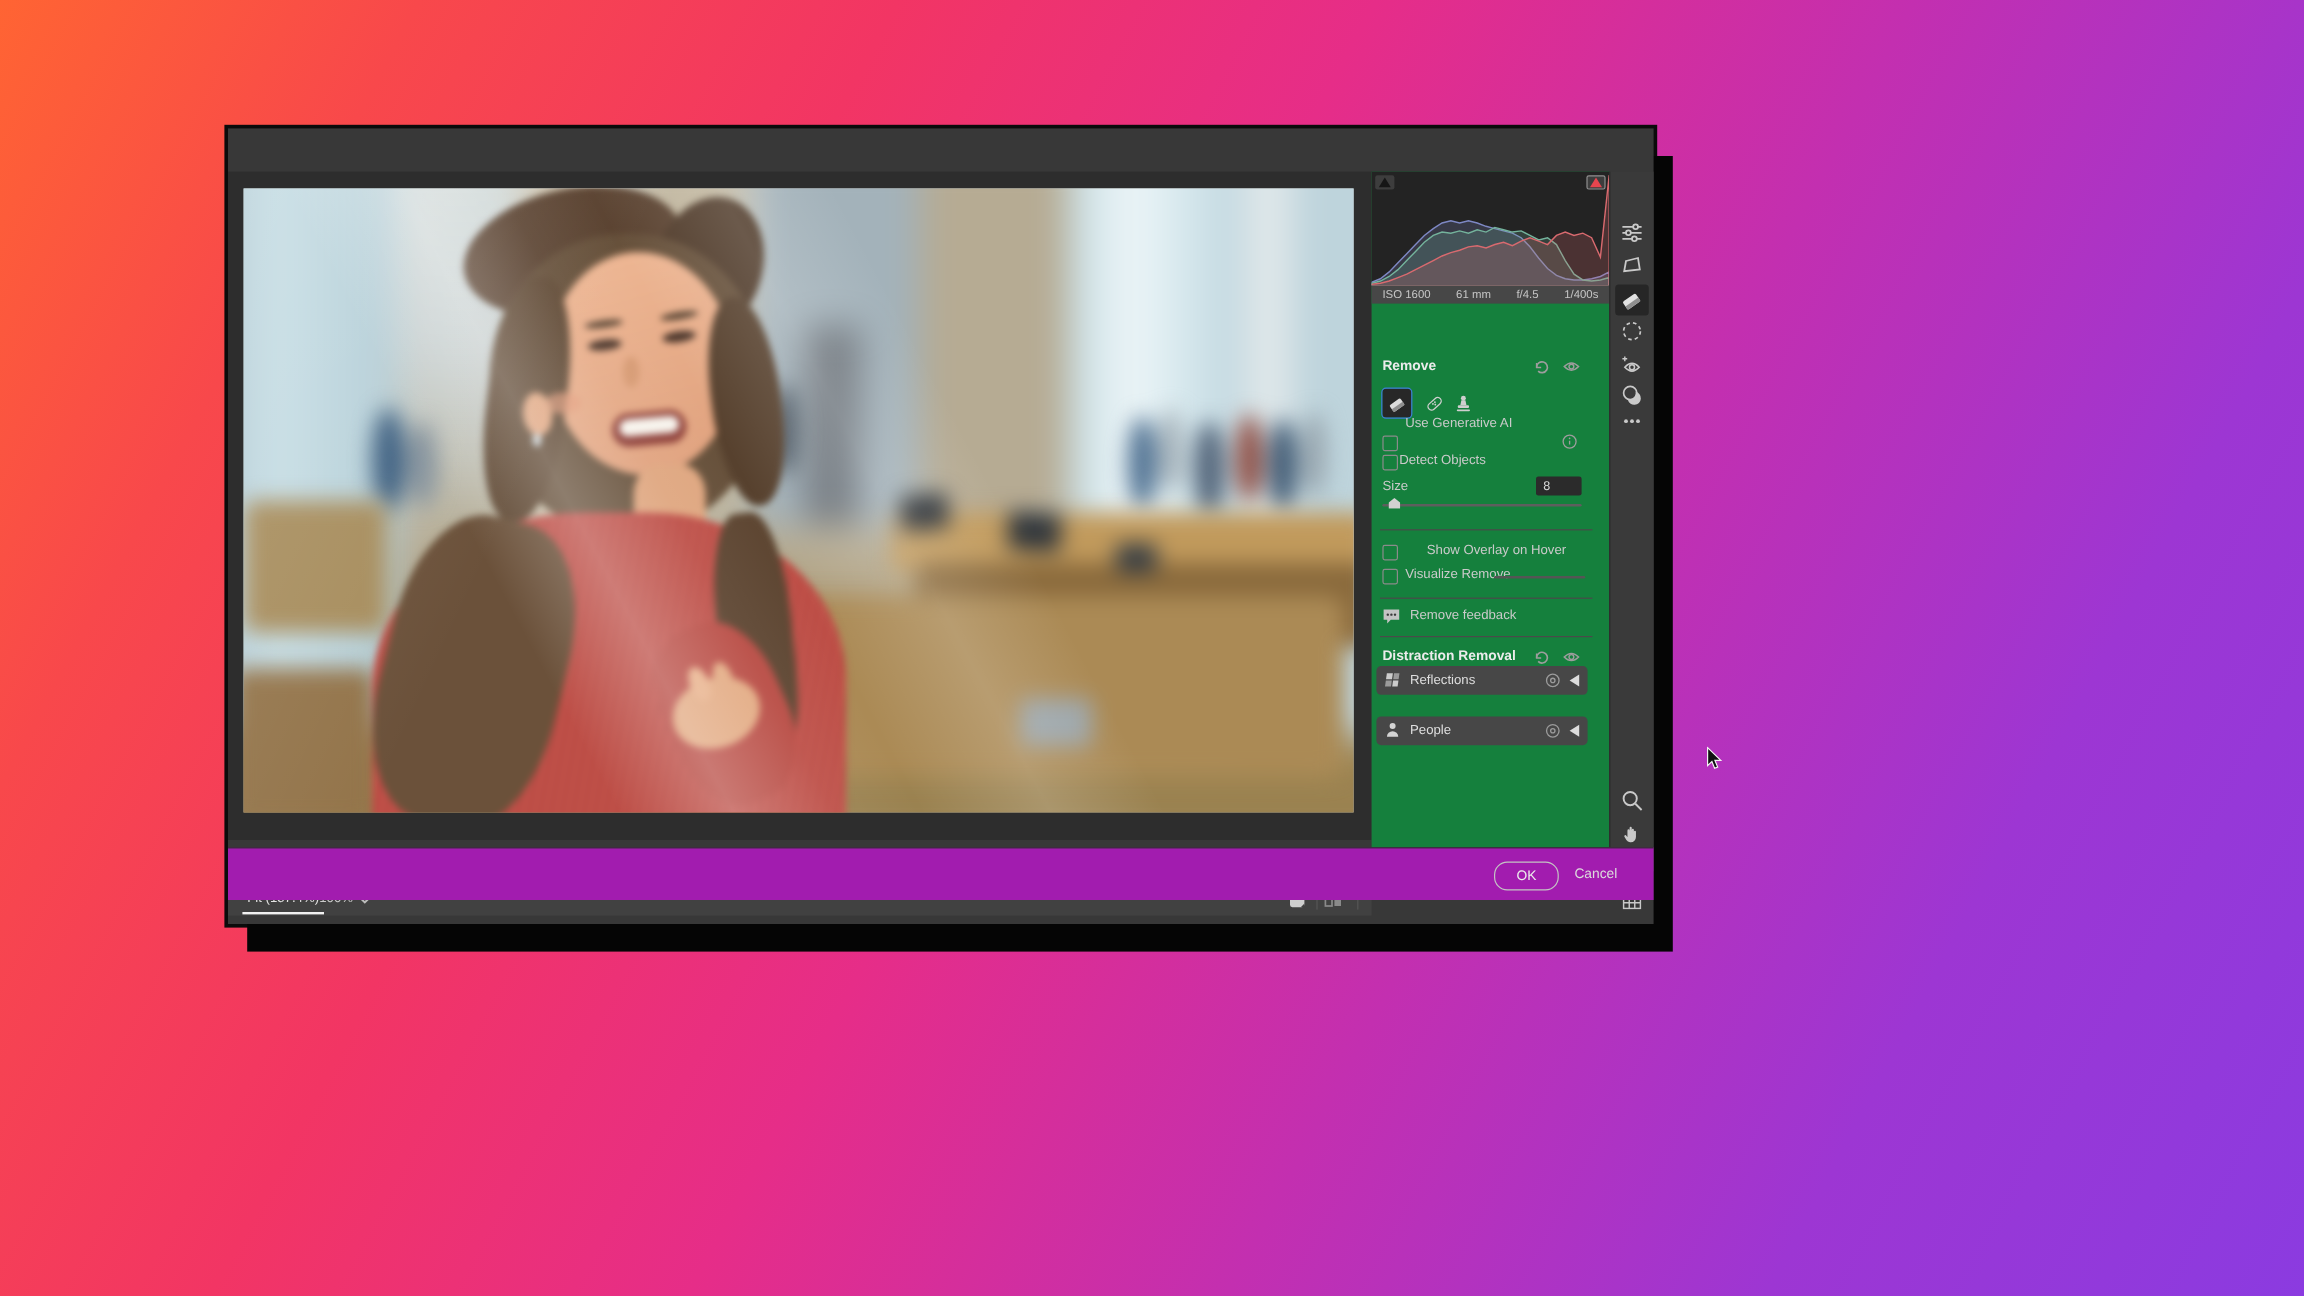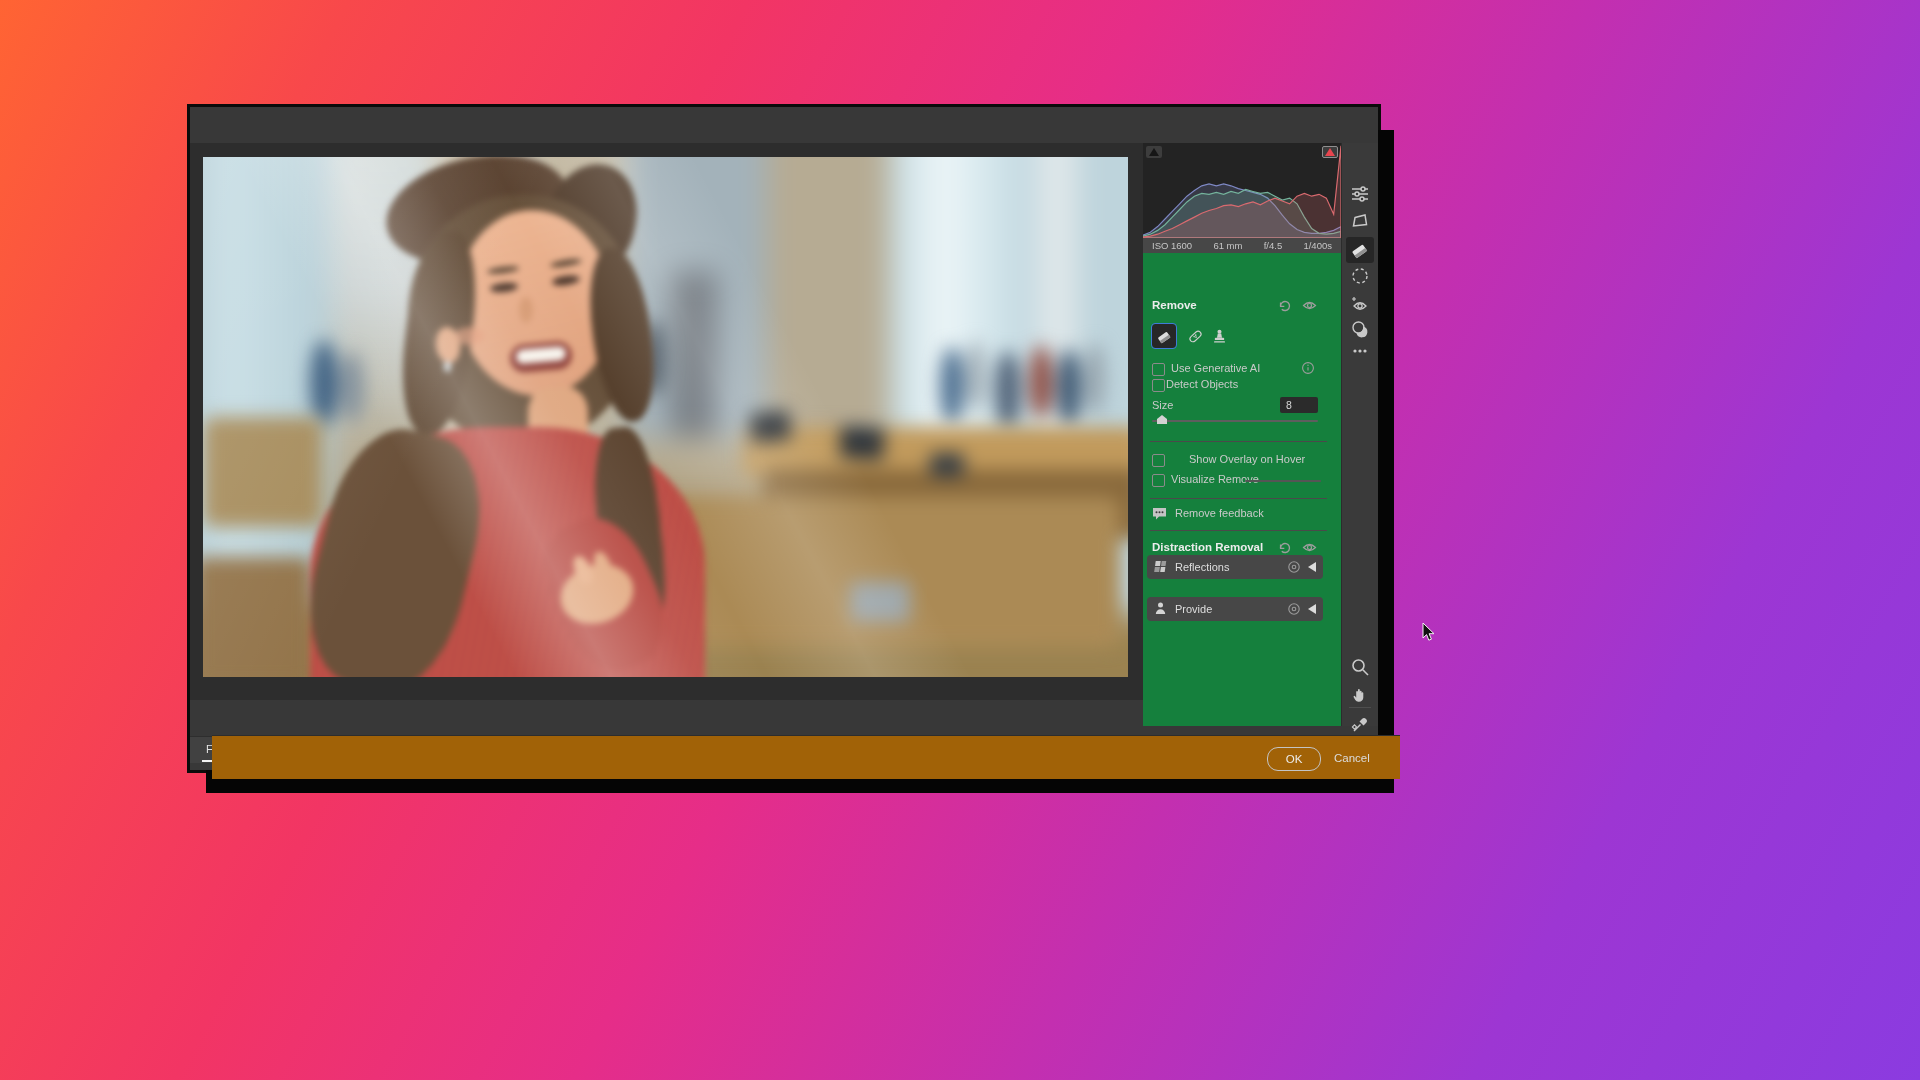--- a/index.html
+++ b/index.html
@@ -55,21 +55,21 @@
   .dr-row .rlbl{position:absolute;left:28px;top:0;height:24px;line-height:24px;color:#dedede;font-size:11px;}
   .dr-row .reye{position:absolute;left:140px;top:5px;width:14px;height:14px;color:#9b9b9b;cursor:pointer;}
   .dr-row .rtri{position:absolute;left:161px;top:7px;width:0;height:0;border-top:5px solid transparent;
     border-bottom:5px solid transparent;border-right:8px solid #dcdcdc;cursor:pointer;}
   
   .toolbar{position:absolute;left:1151px;top:36px;width:37px;height:583px;background:#3a3a3a;border-left:1px solid #2c2c2c;box-sizing:border-box;}
   .rt-ic{position:absolute;left:8px;width:20px;height:20px;color:#c9c9c9;cursor:pointer;}
   .rt-sel{position:absolute;left:4px;width:28px;height:26px;background:#262626;border-radius:3px;}
   .rt-div{position:absolute;left:7px;width:22px;height:1px;background:#4e4e4e;}
   
-  .footer{position:absolute;left:0;top:628px;width:1188px;height:44px;background:#a16207;border-top:1px solid #2d2d2d;box-sizing:border-box;margin-left:22px;}
+  .footer{position:absolute;left:0;top:599px;width:1188px;height:44px;background:#a21caf;border-top:1px solid #2d2d2d;box-sizing:border-box;}
   .ok-btn{position:absolute;left:1055px;top:11px;width:52px;height:22px;border:1px solid #c4c4c4;border-radius:11px;
     color:#ececec;font-size:11.5px;text-align:center;line-height:22px;cursor:pointer;background:transparent;}
   .cancel-btn{position:absolute;left:1122px;top:11px;height:22px;line-height:22px;color:#dcdcdc;font-size:11.5px;cursor:pointer;}
   .cursor{position:absolute;left:1232px;top:515px;width:14px;height:21px;z-index:50;}
   svg{display:block;}
 </style>
 </head>
 <body>
 
 <div class="bg"></div>
@@ -231,21 +231,21 @@
     <div class="toolbox" style="left:64px;top:181px">
       <svg viewBox="0 0 20 20" width="17" height="17" fill="#cfcfcf">
           <circle cx="10" cy="4.5" r="2.4"></circle>
           <path d="M8 6.5h4l1 5H7Z"></path>
           <rect x="4.5" y="11.5" width="11" height="2.6" rx="1"></rect>
           <rect x="3.5" y="15.6" width="13" height="1.6" rx="0.8"></rect>
         </svg>
     </div>
 
     <div class="chk" style="left:9px;top:220px"></div>
-    <div class="lbl" style="left:28px;top:219px">Use Generative AI</div>
+    <div class="lbl" style="left:28px;top:204px">Use Generative AI</div>
     <div class="hd-ic" style="left:158px;top:218px;width:14px;height:14px">
       <svg viewBox="0 0 14 14" fill="none" stroke="currentColor" stroke-width="1.1">
           <circle cx="7" cy="7" r="5.4"></circle>
           <path d="M7 6.3v3.2"></path>
           <circle cx="7" cy="4.3" r=".7" fill="currentColor" stroke="none"></circle>
         </svg>
     </div>
     <div class="chk" style="left:9px;top:236px"></div>
     <div class="lbl" style="left:23px;top:235px">Detect Objects</div>
 
@@ -311,21 +311,21 @@
       <div class="rtri"></div>
     </div>
 
     <div class="dr-row" style="top:454px">
       <div class="ric">
         <svg viewBox="0 0 15 15" fill="#d4d4d4">
             <circle cx="7.5" cy="4" r="2.5"></circle>
             <path d="M2.8 13a4.7 4.7 0 0 1 9.4 0Z"></path>
           </svg>
       </div>
-      <div class="rlbl">Provide</div>
+      <div class="rlbl">People</div>
       <div class="reye">
         <svg viewBox="0 0 14 14" fill="none" stroke="currentColor" stroke-width="1.1">
             <circle cx="7" cy="7" r="5.2"></circle>
             <circle cx="7" cy="7" r="1.8"></circle>
           </svg>
       </div>
       <div class="rtri"></div>
     </div>
   </div>
 

